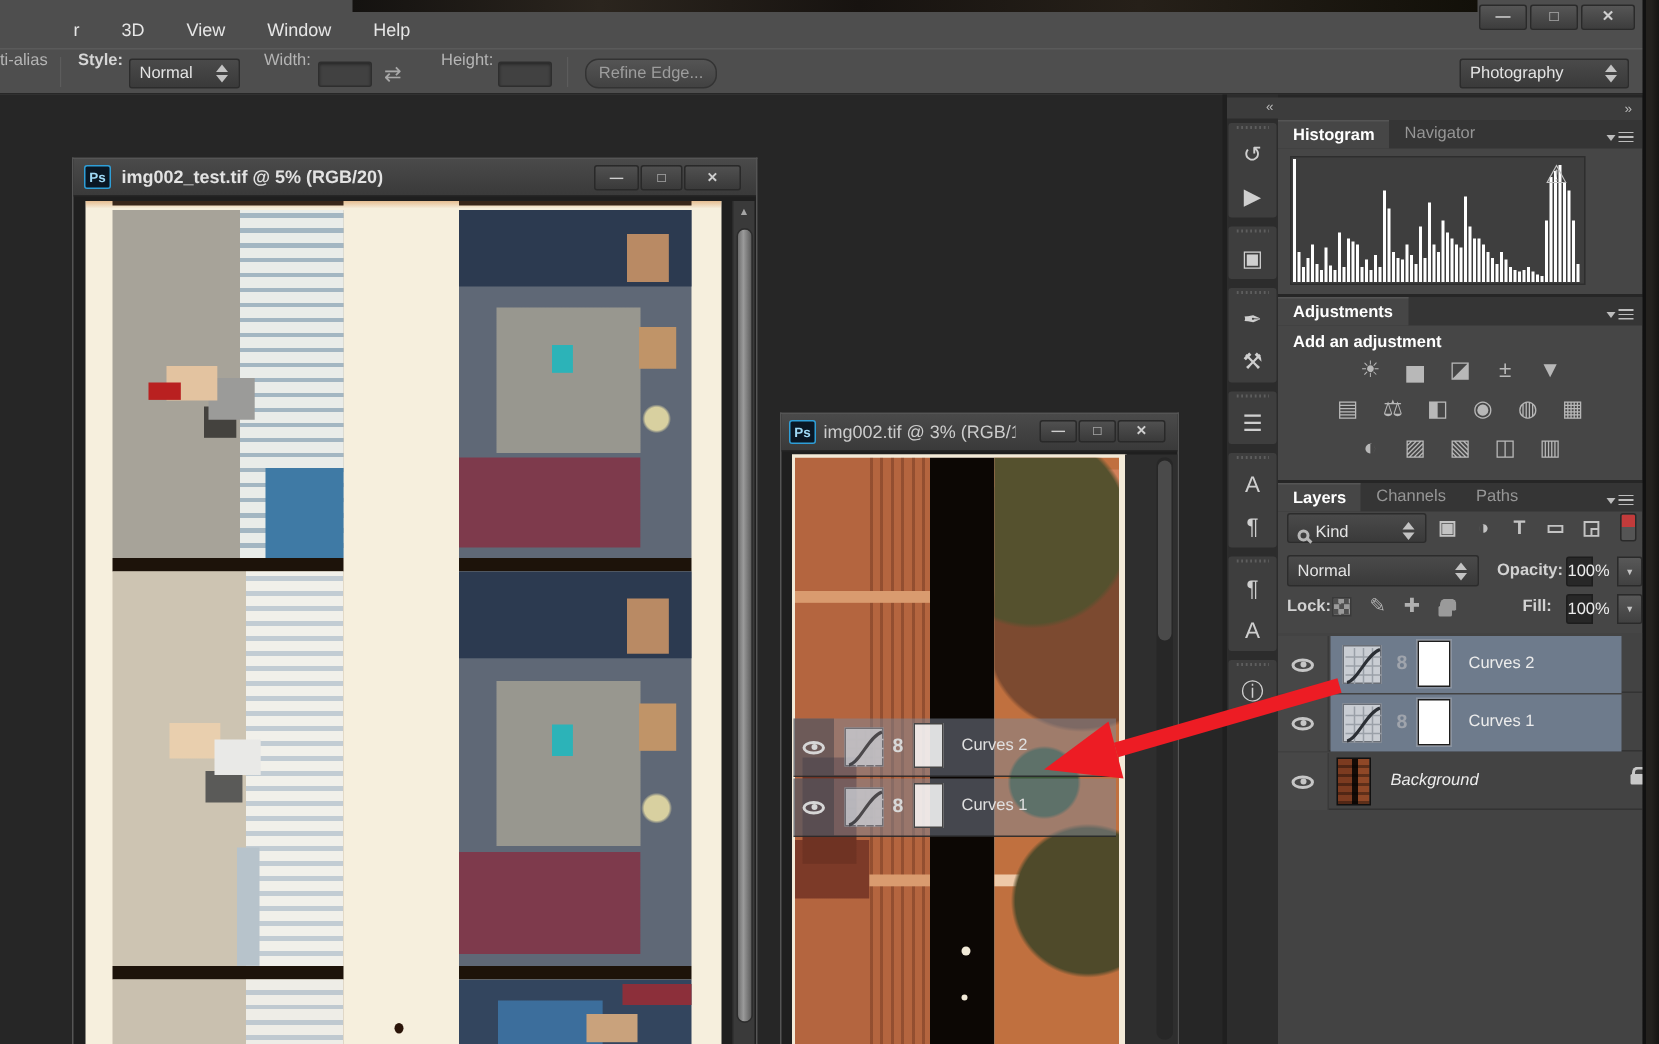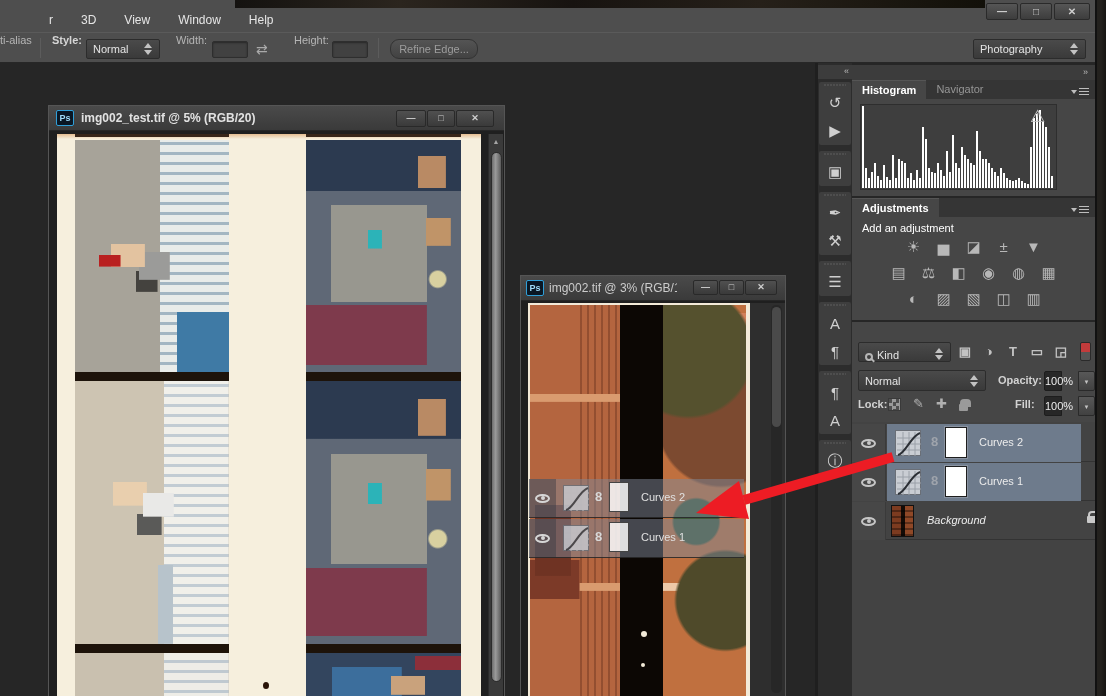--- a/index.html
+++ b/index.html
@@ -63,21 +63,21 @@
   .pmenu::after { content:""; width:10px; height:7px;
     background:repeating-linear-gradient(0deg,#bdbdbd 0 1px,transparent 1px 3px); }
 
   
   #hist-box { position:absolute; left:8px; top:24px; width:197px; height:86px; background:#3e3e3e;
     border:1px solid #2e2e2e; display:flex; align-items:flex-end; gap:1px; padding:1px; overflow:hidden; }
   .hbar { width:2px; background:#fff; flex:none; }
   #hist-warning { position:absolute; left:178px; top:28px; color:#c4c4c4; font-size:17px; line-height:1; }
 
   
-  #adj-heading { position:absolute; left:10px; top:24px; color:#fff; font-size:11px; font-weight:normal; }
+  #adj-heading { position:absolute; left:10px; top:24px; color:#fff; font-size:11px; font-weight:bold; }
   .adj-row { position:absolute; left:0; width:243px; display:flex; justify-content:center; gap:11px; }
   .adj-icon { width:19px; height:18px; color:#b8b8b8; font-size:15px; line-height:18px; text-align:center; }
 
   
   #kind-dd { left:6px; top:20px; width:93px; height:20px;align-items:flex-end; }
   .search-ico { width:8px; height:8px; border:2px solid #b5b5b5; border-radius:50%; position:relative; margin-right:4px; flex:none; }
   .search-ico::after { content:""; position:absolute; width:5px; height:2px; background:#b5b5b5;
     transform:rotate(45deg); right:-4px; bottom:-2px; }
   #filter-icons { position:absolute; left:106px; top:21px; display:flex; gap:10px; }
   .filter-icon { width:14px; height:17px; color:#c3c3c3; font-size:13px; line-height:17px; text-align:center; font-weight:bold; }
@@ -423,20 +423,26 @@
     <div class="adj-row" style="top:92px">
         <span class="adj-icon">◐</span>
         <span class="adj-icon">▨</span>
         <span class="adj-icon">▧</span>
         <span class="adj-icon">◫</span>
         <span class="adj-icon">▥</span>
       </div>
   </div>
 
   <div class="panel" style="top:322px;height:374px">
+    <div class="tabbar">
+      <span class="tab active">Layers</span>
+      <span class="tab">Channels</span>
+      <span class="tab">Paths</span>
+      <span class="pmenu"></span>
+    </div>
     <div id="kind-dd" class="dropdown">
       <span class="search-ico"></span>
       <span class="dd-text">Kind</span>
       <span class="spin"></span>
     </div>
     <div id="filter-icons">
         <span class="filter-icon">▣</span>
         <span class="filter-icon">◑</span>
         <span class="filter-icon">T</span>
         <span class="filter-icon">▭</span>

